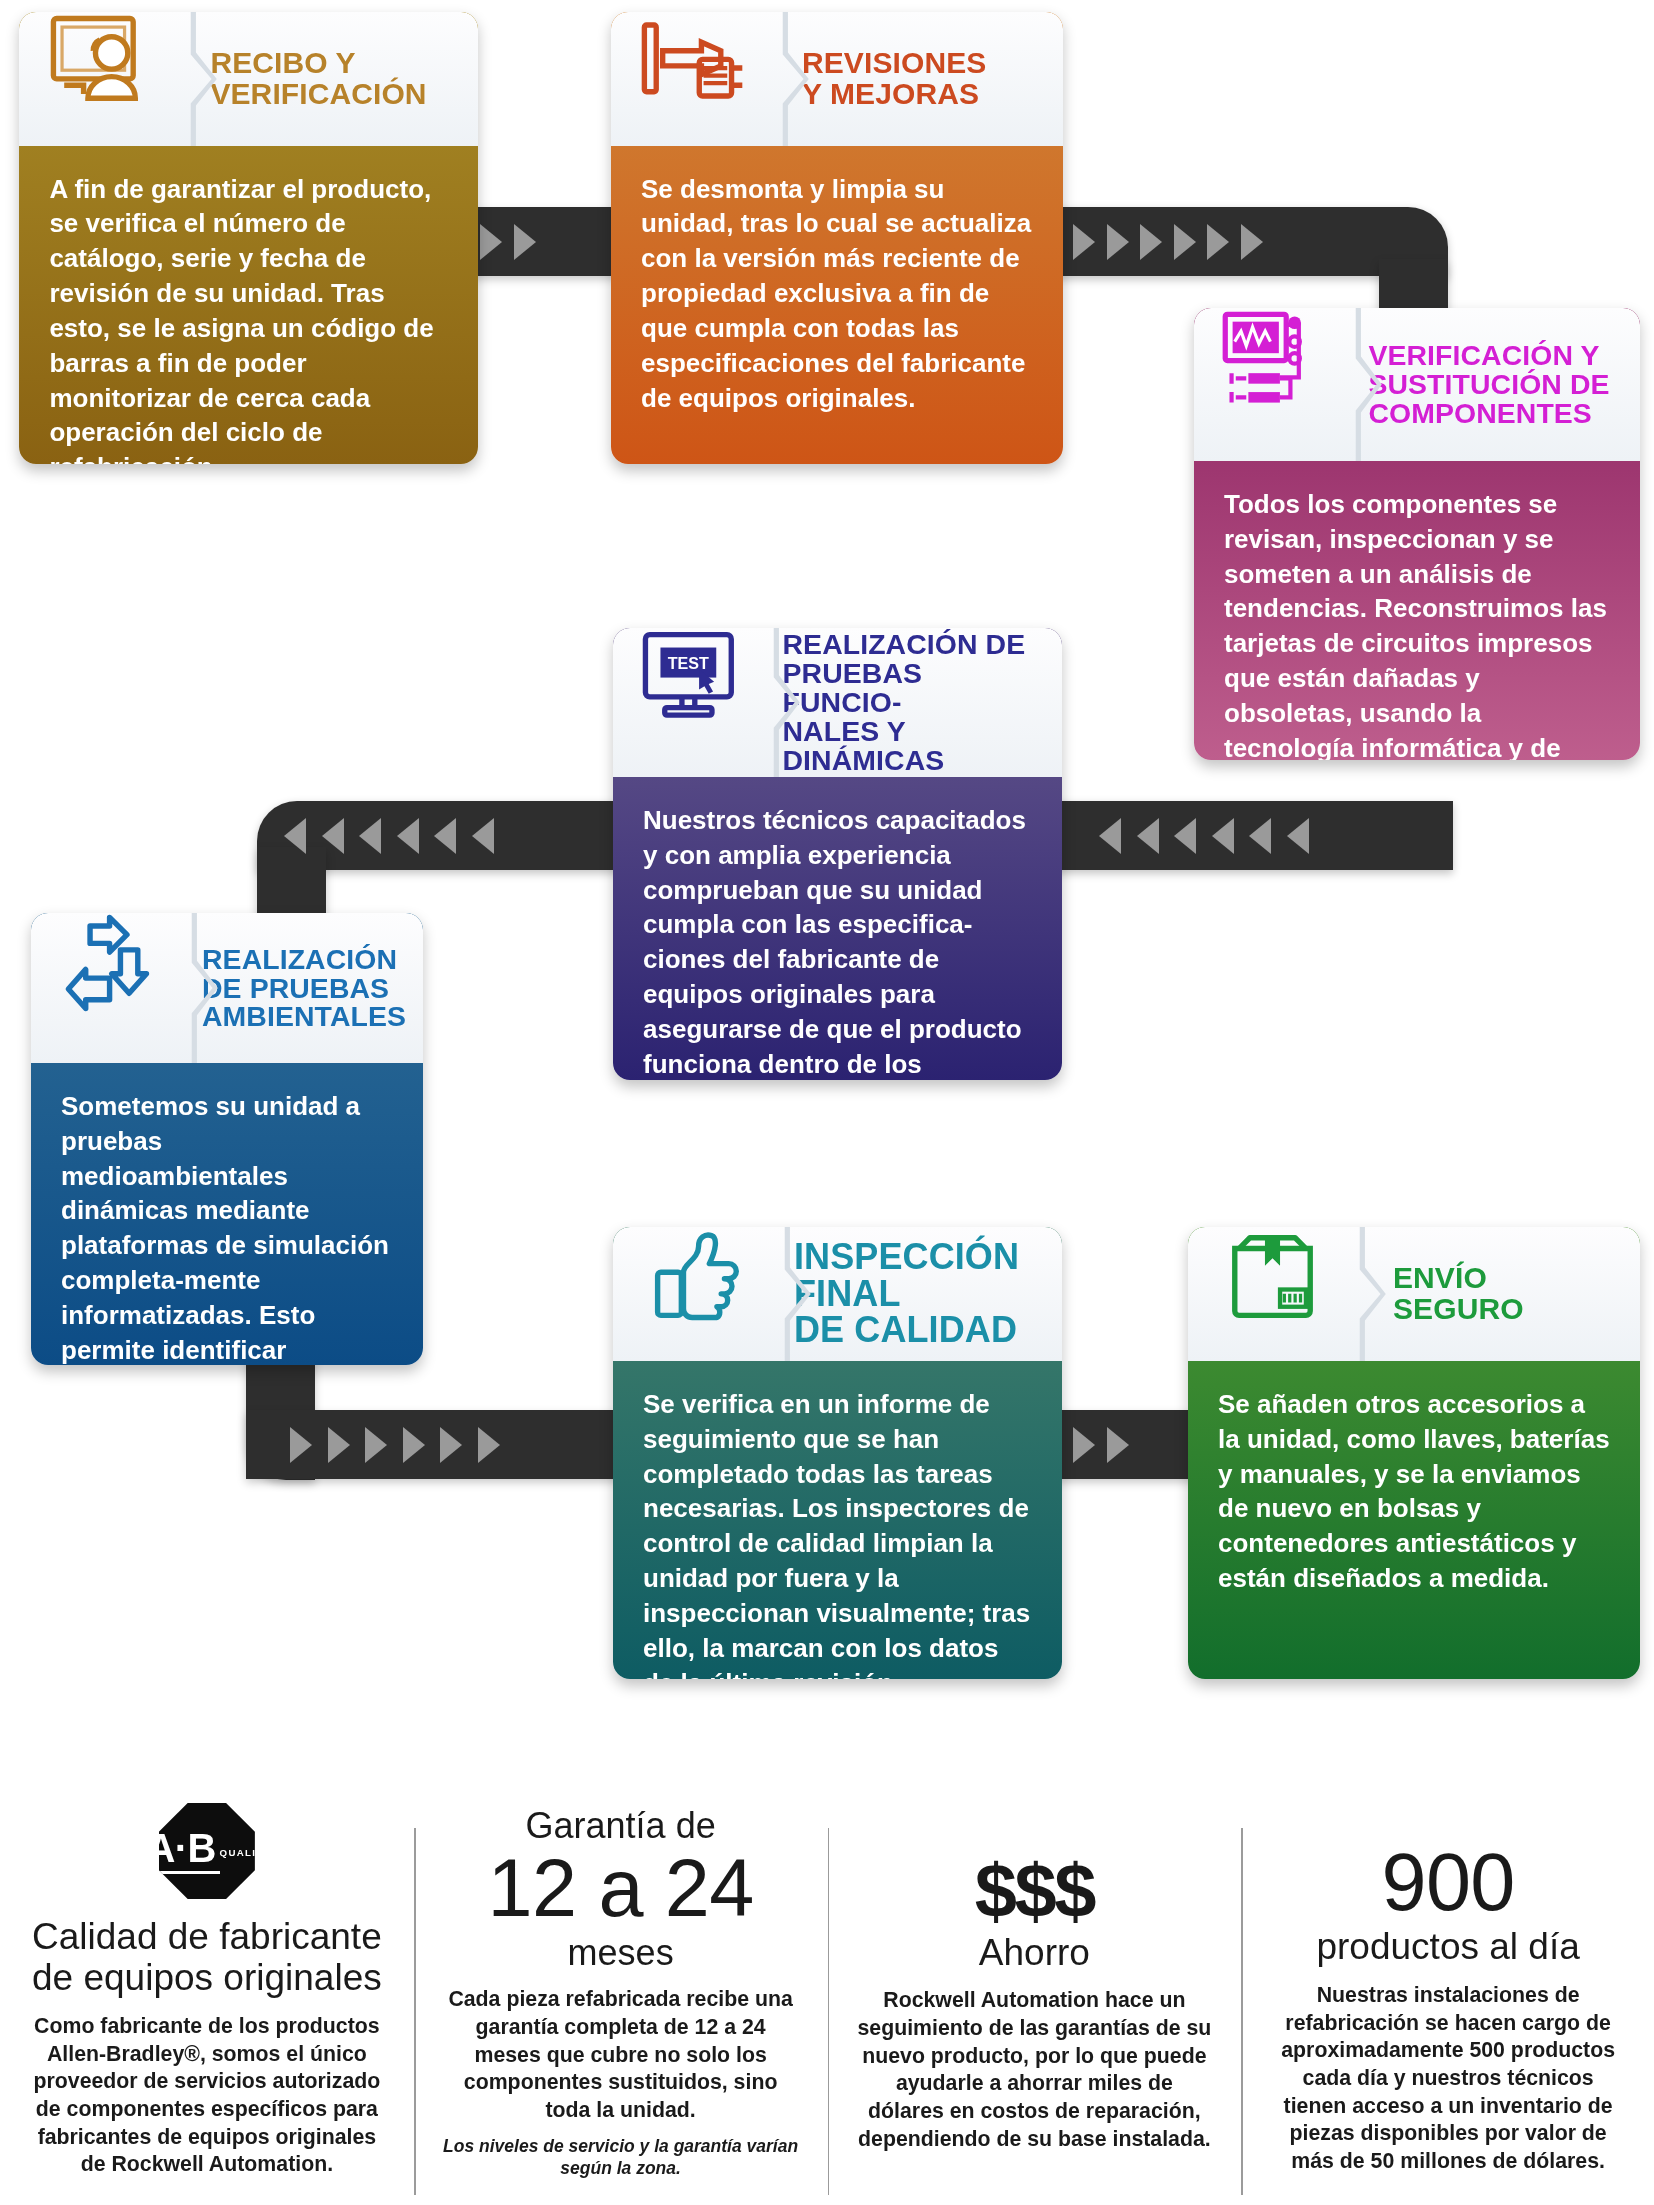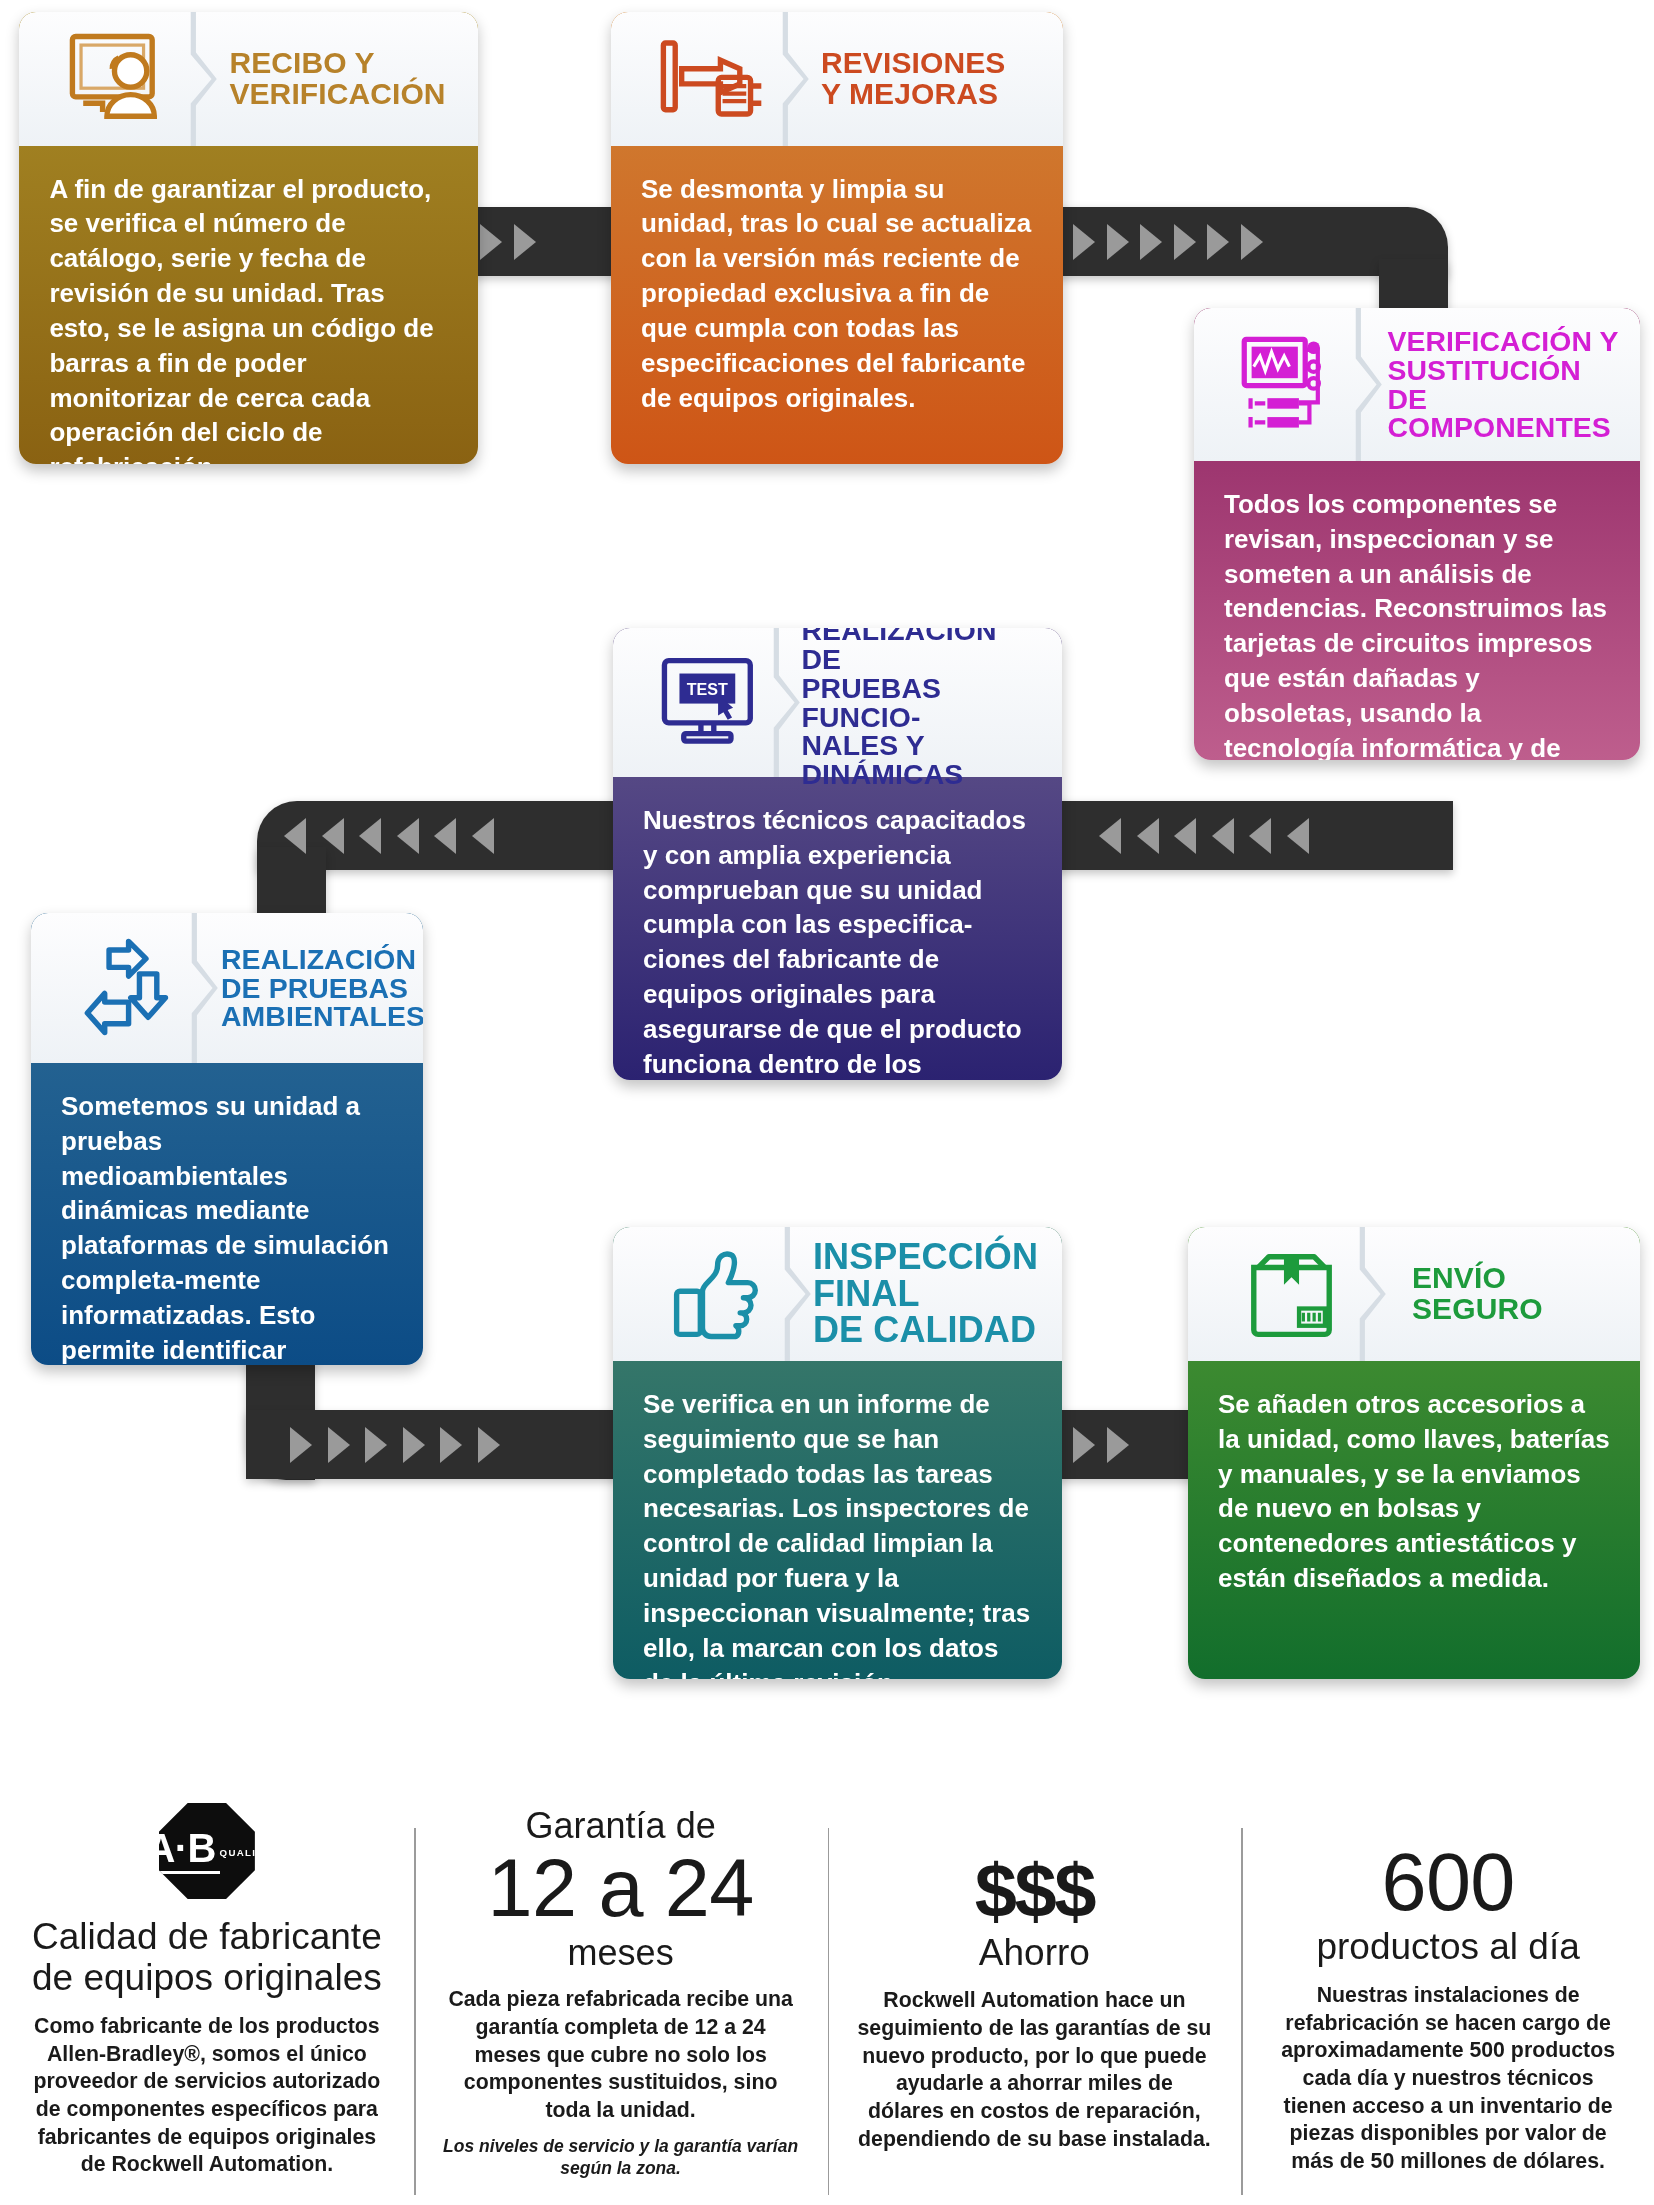--- a/index.html
+++ b/index.html
@@ -26,21 +26,21 @@
     box-shadow:0 6.5px 14.2px rgba(0,0,0,.23);
     overflow:hidden;
   }
   .card-head{
     position:relative;height:134px;display:flex;align-items:center;
     background:linear-gradient(180deg,#fdfdfe 0%,#eef2f6 100%);
     border-top-left-radius:17px;border-top-right-radius:17px;
   }
   .head-icon{
     width:168px;min-width:168px;height:100%;
-    display:flex;align-items:center;justify-content:center;margin-left:19px;
+    display:flex;align-items:flex-start;justify-content:center;
   }
   .head-icon svg{display:block;}
   .notch{
     position:absolute;left:160px;top:0;height:100%;width:43px;
     pointer-events:none;
   }
   .head-title{
     flex:1;padding-right:19.4px;padding-left:23px;
     font-weight:bold;font-size:30px;line-height:1.02;
     letter-spacing:0.1px;text-transform:uppercase;
@@ -332,21 +332,21 @@
       <div class="f-note">Los niveles de servicio y la garantía varían según la zona.</div>
     </div>
 
     <div class="fcol">
       <div class="f-dollars" style="margin-top:50px;">$$$</div>
       <div class="f-title" style="margin-top:2.6px;">Ahorro</div>
       <div class="f-desc">Rockwell Automation hace un seguimiento de las garantías de su nuevo producto, por lo que puede ayudarle a ahorrar miles de dólares en costos de reparación, dependiendo de su base instalada.</div>
     </div>
 
     <div class="fcol">
-      <div class="f-big" style="margin-top:36px;">600</div>
+      <div class="f-big" style="margin-top:36px;">900</div>
       <div class="f-title" style="margin-top:0;">productos al día</div>
       <div class="f-desc">Nuestras instalaciones de refabricación se hacen cargo de aproximadamente 500 productos cada día y nuestros técnicos tienen acceso a un inventario de piezas disponibles por valor de más de 50 millones de dólares.</div>
     </div>
 
   </div>
 
 </div>
 
 
 </body></html>

